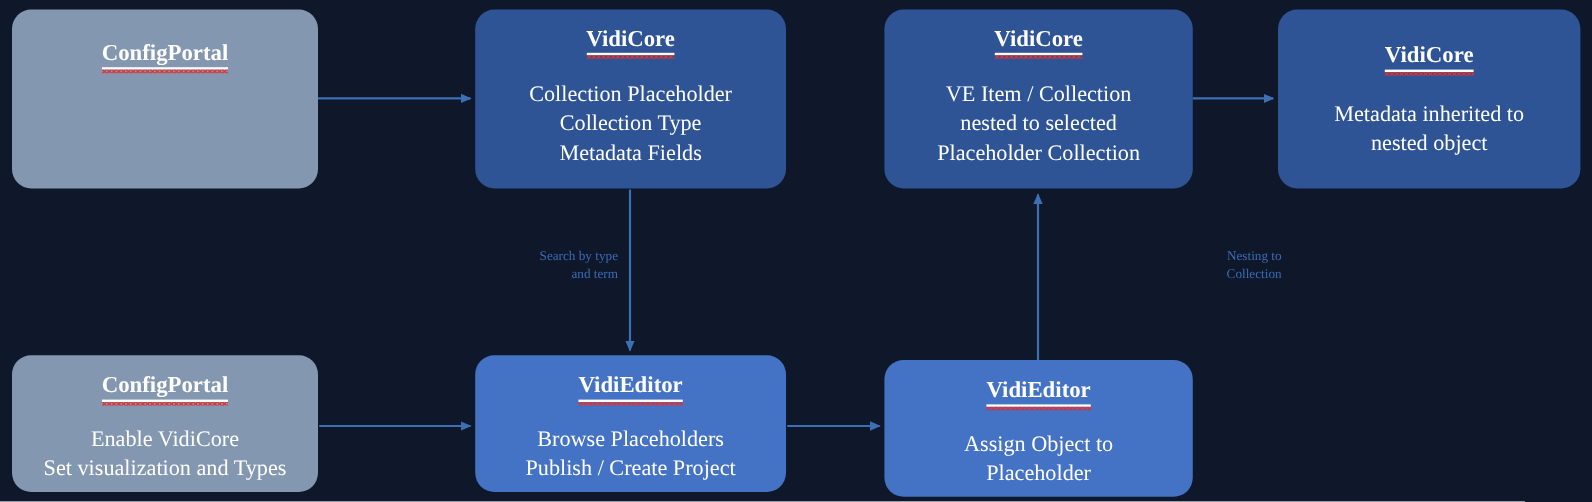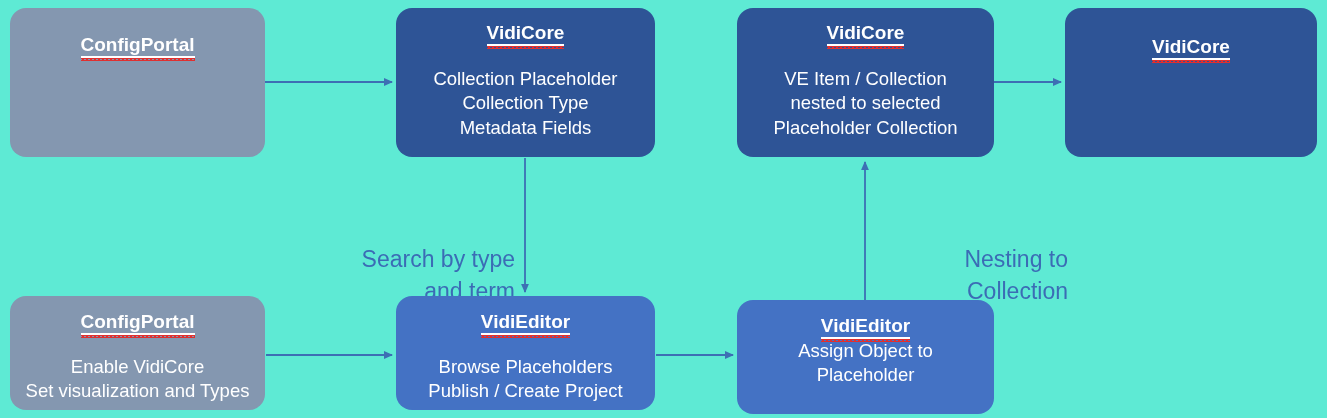--- a/index.html
+++ b/index.html
@@ -4,22 +4,22 @@
 <style>
   html, body {
     margin: 0;
     padding: 0;
     background: #ffffff;
   }
   #canvas {
     position: relative;
     width: 1327px;
     height: 418px;
-    background: #5eead4;
-    font-family: Liberation Sans, sans-serif;
+    background: #0f172a;
+    font-family: Liberation Serif, serif;
     overflow: hidden;
   }
   .node {
     position: absolute;
     box-sizing: border-box;
     border-radius: 16px;
     display: flex;
     flex-direction: column;
     align-items: center;
     color: #ffffff;
@@ -53,24 +53,23 @@
   }
   .node-body {
     font-size: 18.5px;
     line-height: 1.33;
     color: #ffffff;
     white-space: pre-line;
   }
   .edge-label {
     position: absolute;
     color: #3b6cb5;
-    font-size: 23px;
+    font-size: 11px;
     line-height: 1.38;
     white-space: pre-line;
-    margin-top: 37px;
   }
   svg.edges {
     position: absolute;
     left: 0;
     top: 0;
     width: 1327px;
     height: 418px;
     pointer-events: none;
   }
 </style>
@@ -124,20 +123,22 @@
 
   <div class="node" style="left:737px; top:8px; width:257px; height:149px; background:#2e5496; justify-content:flex-start; padding-top:14px;">
     <span class="node-title">VidiCore</span>
     <span class="node-body" style="margin-top:21px;">VE Item / Collection
 nested to selected
 Placeholder Collection</span>
   </div>
 
   <div class="node" style="left:1065px; top:8px; width:252px; height:149px; background:#2e5496; justify-content:flex-start; padding-top:28px;">
     <span class="node-title">VidiCore</span>
+    <span class="node-body" style="margin-top:24px;">Metadata inherited to
+nested object</span>
   </div>
 
   <div class="edge-label" style="left:330px; top:207px; width:185px; text-align:right;">Search by type
 and term</div>
 
   <div class="edge-label" style="left:878px; top:207px; width:190px; text-align:right;">Nesting to
 Collection</div>
 
   <div class="node" style="left:10px; top:296px; width:255px; height:114px; background:#8497b0; justify-content:flex-start; padding-top:15px;">
     <span class="node-title">ConfigPortal</span>
@@ -146,17 +147,17 @@
   </div>
 
   <div class="node" style="left:396px; top:296px; width:259px; height:114px; background:#4472c4; justify-content:flex-start; padding-top:15px;">
     <span class="node-title">VidiEditor</span>
     <span class="node-body" style="margin-top:20px;">Browse Placeholders
 Publish / Create Project</span>
   </div>
 
   <div class="node" style="left:737px; top:300px; width:257px; height:114px; background:#4472c4; justify-content:flex-start; padding-top:15px;">
     <span class="node-title">VidiEditor</span>
-    <span class="node-body" style="">Assign Object to
+    <span class="node-body" style="margin-top:20px;">Assign Object to
 Placeholder</span>
   </div>
 
 </div>
 
 </body></html>

